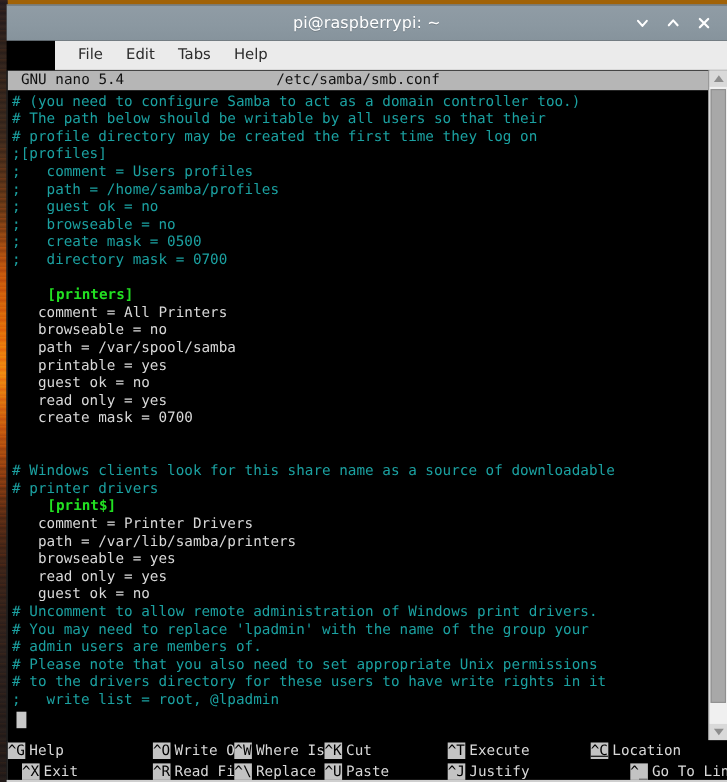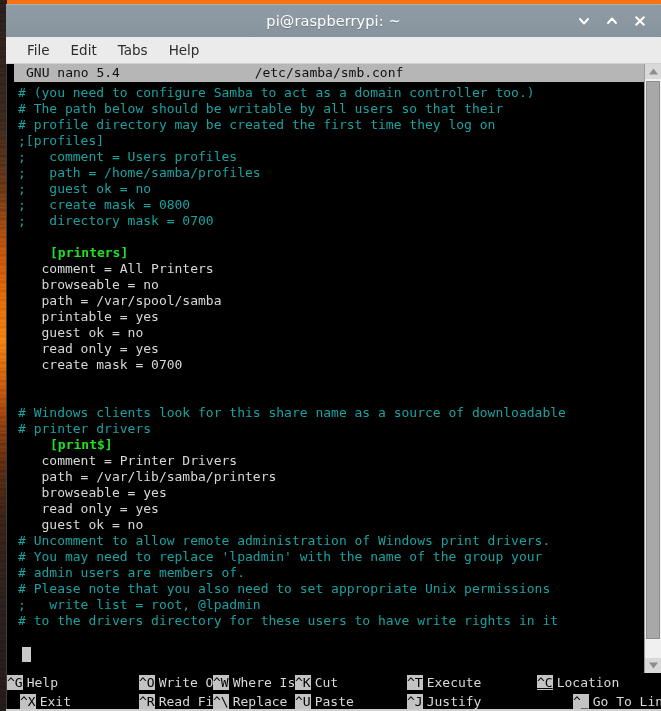--- a/index.html
+++ b/index.html
@@ -12,21 +12,21 @@
     height: 711px;
     overflow: hidden;
     font-family: "DejaVu Sans Mono", monospace;
   }
 
   #app {
     position: relative;
     width: 661px;
     height: 711px;
     overflow: hidden;
-    background: #f97316;
+    background: #a16207;
   }
 
   
   .desktop-backdrop {
     position: absolute;
     left: 0; top: 0;
     width: 7px;
     height: 711px;
     background:
       linear-gradient(to bottom,
@@ -102,20 +102,21 @@
   
   .menubar {
     flex: 0 0 26px;
     height: 26px;
     background: #ebebeb;
     border-bottom: 1px solid #d2d2d2;
     display: flex;
     align-items: center;
     padding-left: 12px;
     gap: 3px;
+    margin-left: 44px;
   }
   .menu-item {
     font-family: "DejaVu Sans", sans-serif;
     font-size: 13.5px;
     color: #2c2c2c;
     padding: 2px 9px;
     line-height: 18px;
     user-select: none;
   }
 
@@ -127,21 +128,20 @@
     background: #000;
     border-left: 1px solid #3c3c3c;
   }
 
   .term {
     flex: 1 1 auto;
     position: relative;
     background: #000000;
     overflow: hidden;
     min-width: 0;
-    margin-left: 7px;
   }
 
   
   .nano-header {
     height: 18px;
     background: #b6b6b6;
     color: #111111;
     font-family: "DejaVu Sans Mono", monospace;
     font-size: 13px;
     line-height: 18px;
@@ -311,21 +311,22 @@
         </div>
 
         <div class="editor" id="editor-lines">
           <div class="line c-comment"># (you need to configure Samba to act as a domain controller too.)</div>
             <div class="line c-comment"># The path below should be writable by all users so that their</div>
             <div class="line c-comment"># profile directory may be created the first time they log on</div>
             <div class="line c-comment">;[profiles]</div>
             <div class="line c-comment">;   comment = Users profiles</div>
             <div class="line c-comment">;   path = /home/samba/profiles</div>
             <div class="line c-comment">;   guest ok = no</div>
-            <div class="line c-comment">;   create mask = 0800</div>
+            <div class="line c-comment">;   browseable = no</div>
+            <div class="line c-comment">;   create mask = 0500</div>
             <div class="line c-comment">;   directory mask = 0700</div>
             <div class="line c-text"></div>
             <div class="line c-section">[printers]</div>
             <div class="line c-text">   comment = All Printers</div>
             <div class="line c-text">   browseable = no</div>
             <div class="line c-text">   path = /var/spool/samba</div>
             <div class="line c-text">   printable = yes</div>
             <div class="line c-text">   guest ok = no</div>
             <div class="line c-text">   read only = yes</div>
             <div class="line c-text">   create mask = 0700</div>
@@ -336,22 +337,22 @@
             <div class="line c-section">[print$]</div>
             <div class="line c-text">   comment = Printer Drivers</div>
             <div class="line c-text">   path = /var/lib/samba/printers</div>
             <div class="line c-text">   browseable = yes</div>
             <div class="line c-text">   read only = yes</div>
             <div class="line c-text">   guest ok = no</div>
             <div class="line c-comment"># Uncomment to allow remote administration of Windows print drivers.</div>
             <div class="line c-comment"># You may need to replace 'lpadmin' with the name of the group your</div>
             <div class="line c-comment"># admin users are members of.</div>
             <div class="line c-comment"># Please note that you also need to set appropriate Unix permissions</div>
+            <div class="line c-comment"># to the drivers directory for these users to have write rights in it</div>
             <div class="line c-comment">;   write list = root, @lpadmin</div>
-            <div class="line c-comment"># to the drivers directory for these users to have write rights in it</div>
             <div class="cursor" id="nano-cursor" style="top: 565px;"></div>
         </div>
 
       </div>
 
       <div class="scrollbar">
         <div class="sb-arrow">
           <span>
             <svg width="11" height="9" viewBox="0 0 11 9">
                 <path d="M5.5 1.5 L10 7.5 L1 7.5 Z" fill="#8d8d8d"></path>

